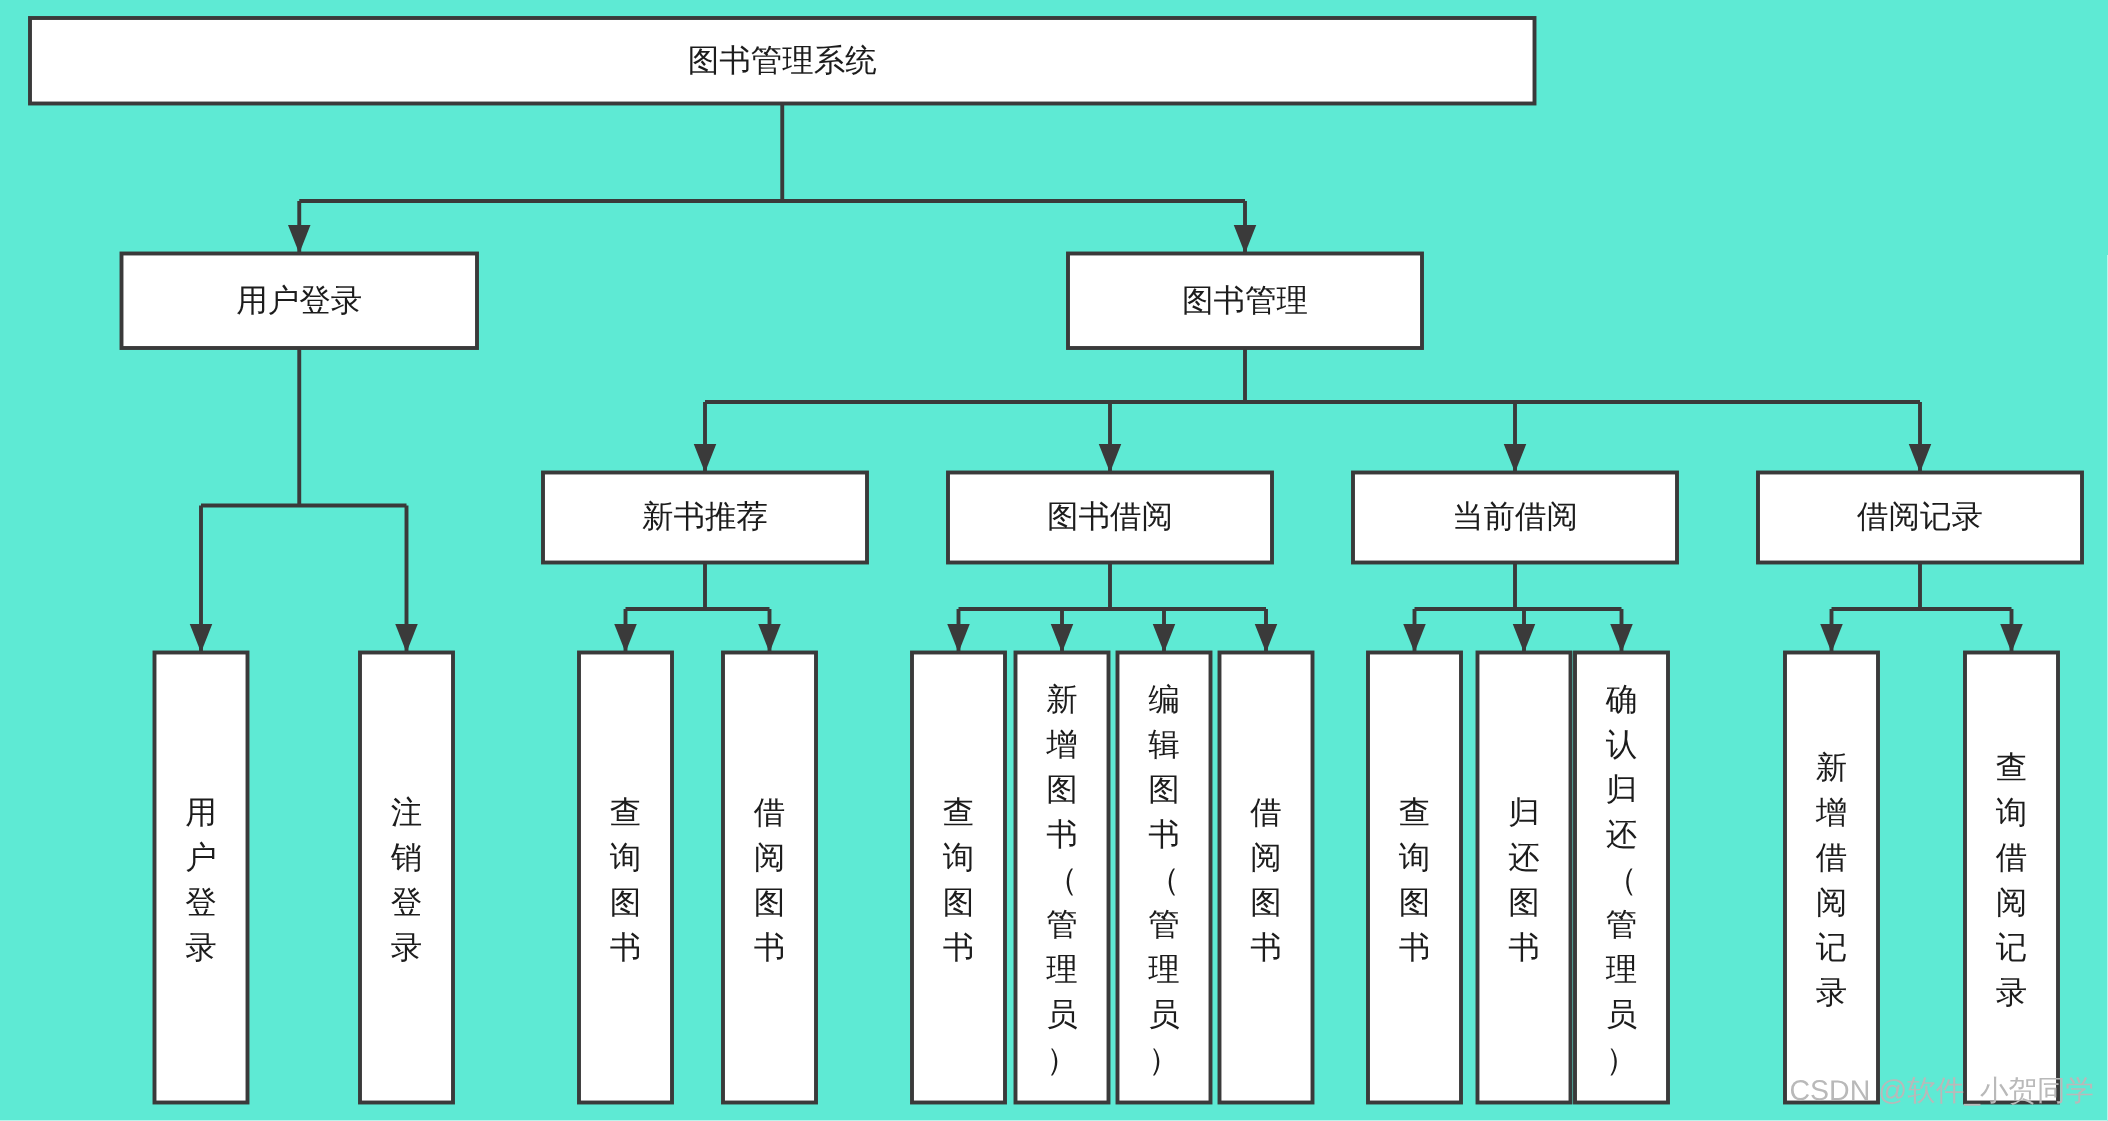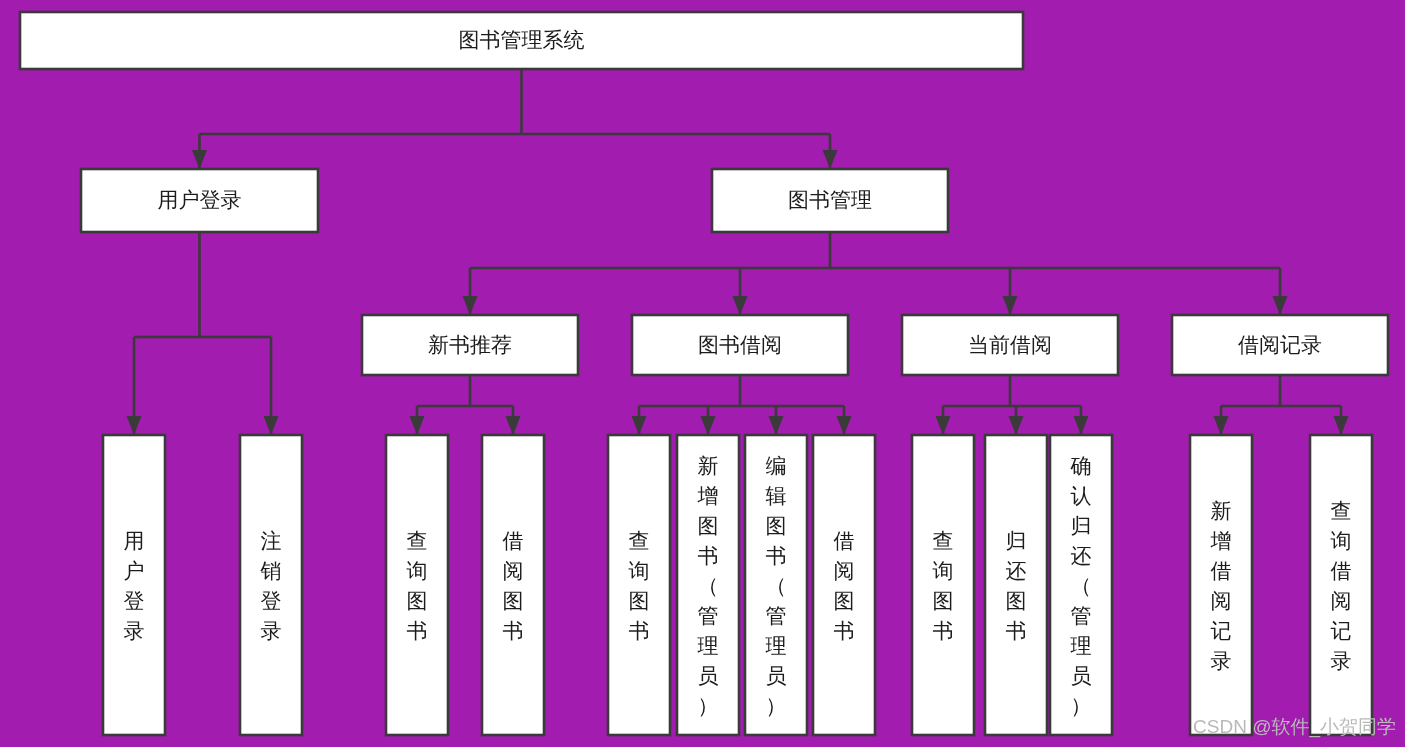--- a/index.html
+++ b/index.html
@@ -8,21 +8,21 @@
     padding: 0;
     background: #ffffff;
   }
   body {
     font-family: "Liberation Sans", "DejaVu Sans", sans-serif;
   }
   #diagram-root {
     position: relative;
     width: 1405px;
     height: 747px;
-    background: #a21caf;
+    background: #5eead4;
     overflow: hidden;
   }
   svg#chart-svg {
     position: absolute;
     left: 0;
     top: 0;
     width: 1405px;
     height: 747px;
     display: block;
   }

